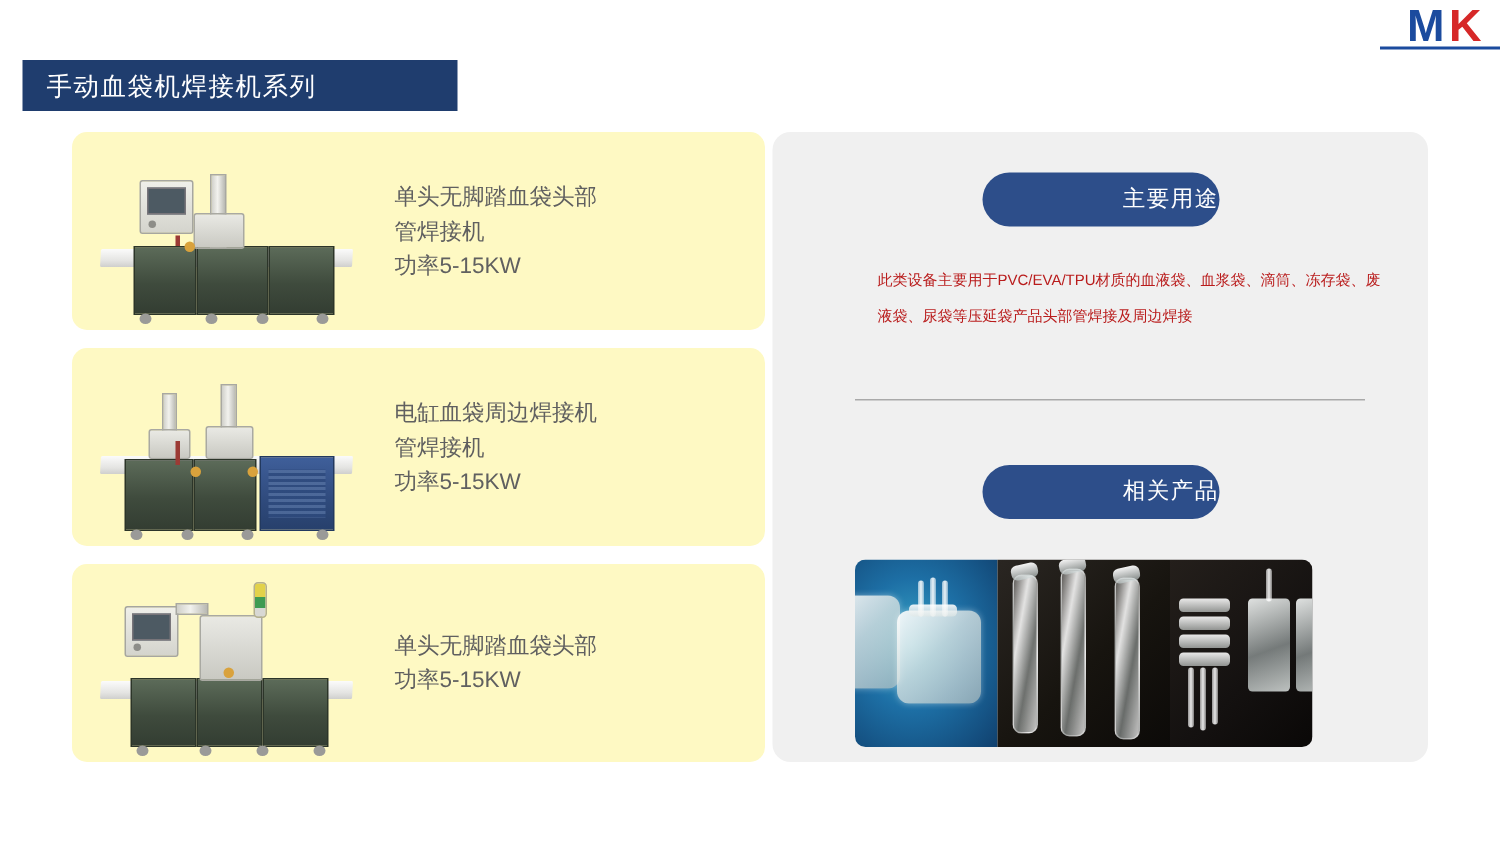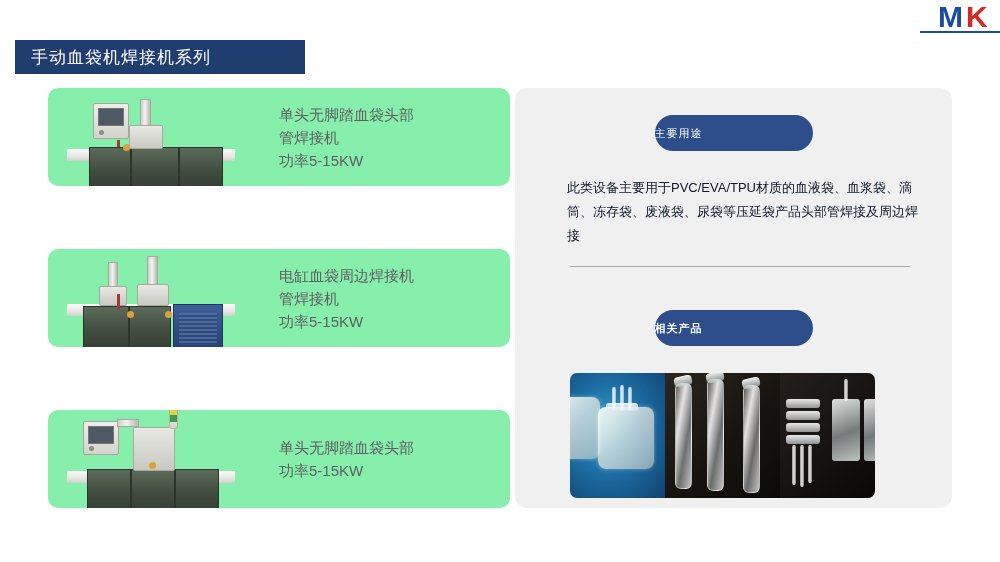--- a/index.html
+++ b/index.html
@@ -37,27 +37,26 @@
   }
 
   
   .left-col{
     position:absolute;left:48px;top:88px;
     width:462px;height:420px;
     display:flex;flex-direction:column;
     justify-content:space-between;
   }
   .prod-card{
-    background:#86efac;
+    background:#fef9c3;
     border-radius:10px;
-    height:98px;
+    height:132px;
     display:flex;align-items:center;
     overflow:hidden;
     position:relative;
-    gap:16px;
   }
   .prod-photo{
     width:205px;height:128px;
     flex:0 0 205px;
     position:relative;
     display:flex;align-items:flex-end;justify-content:center;
   }
   .prod-text{
     flex:1 1 auto;
     padding-left:10px;
@@ -135,30 +134,30 @@
     background:#f0f0f0;
     border-radius:12px;
   }
   .pill{
     position:absolute;left:50%;transform:translateX(-50%);
     background:#2d4e8a;
     color:#fff;
     border-radius:20px;
     height:36px;line-height:36px;
     width:158px;
-    text-align:left;
-    font-size:11px;
+    text-align:right;
+    font-size:15px;
     letter-spacing:1px;
   }
   .pill.main-use{top:27px;}
-  .pill.related{top:222px;font-weight:bold;}
+  .pill.related{top:222px;}
   .body-copy{
-    position:absolute;left:52px;top:88px;right:25px;
-    color:#0f172a;
-    font-size:13px;
+    position:absolute;left:70px;top:88px;right:25px;
+    color:#b91c1c;
+    font-size:10px;
     line-height:24px;
     white-space:pre-line;
   }
   .divider{
     position:absolute;left:55px;right:42px;top:178px;
     height:1px;background:#a9a9a9;
   }
   .product-photo{
     position:absolute;left:55px;top:285px;
     width:305px;height:125px;

